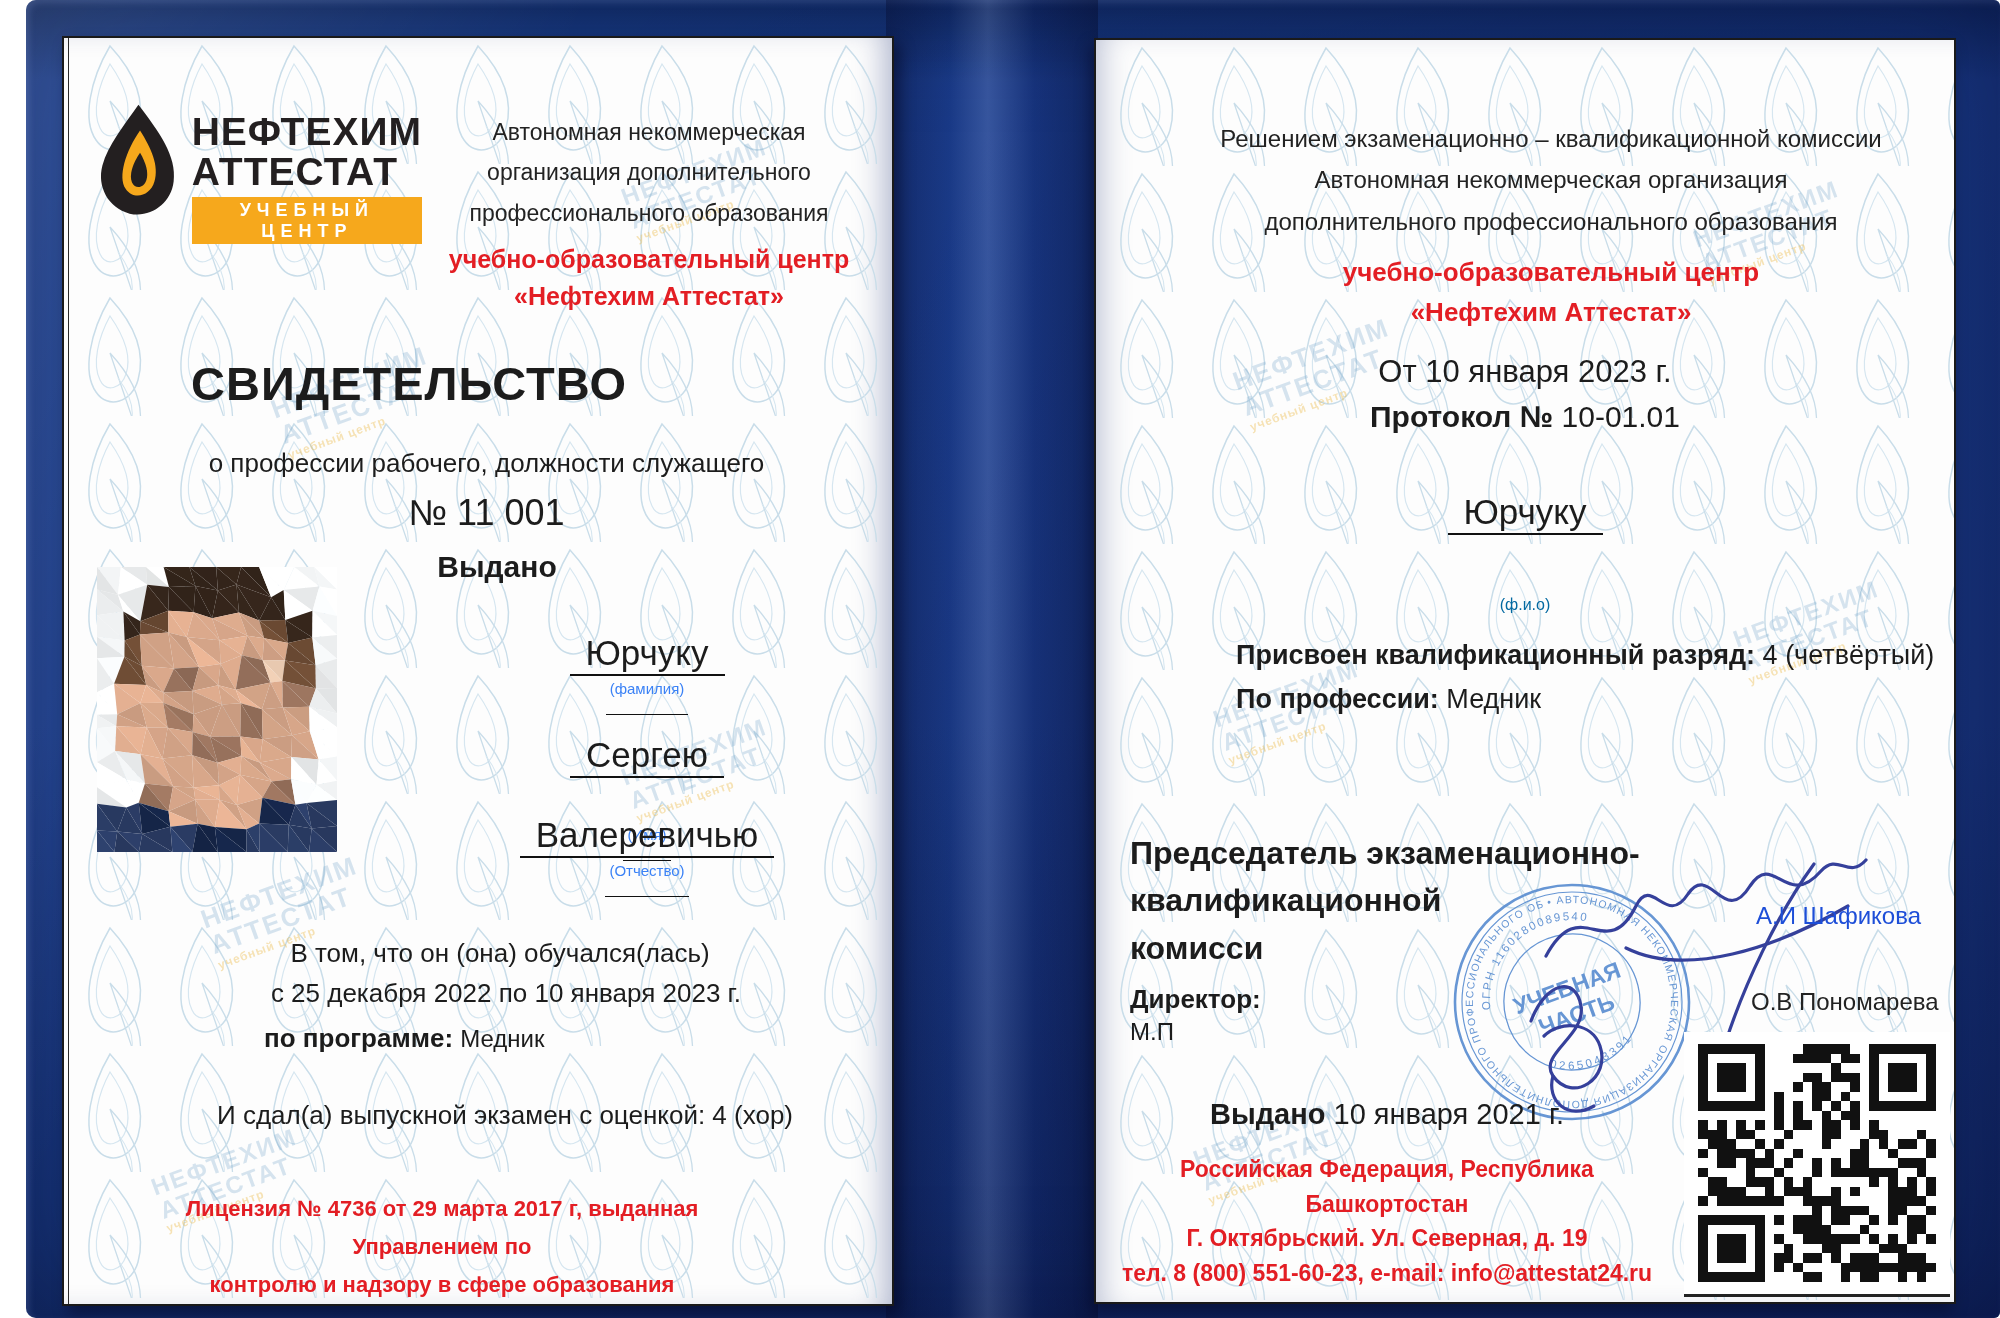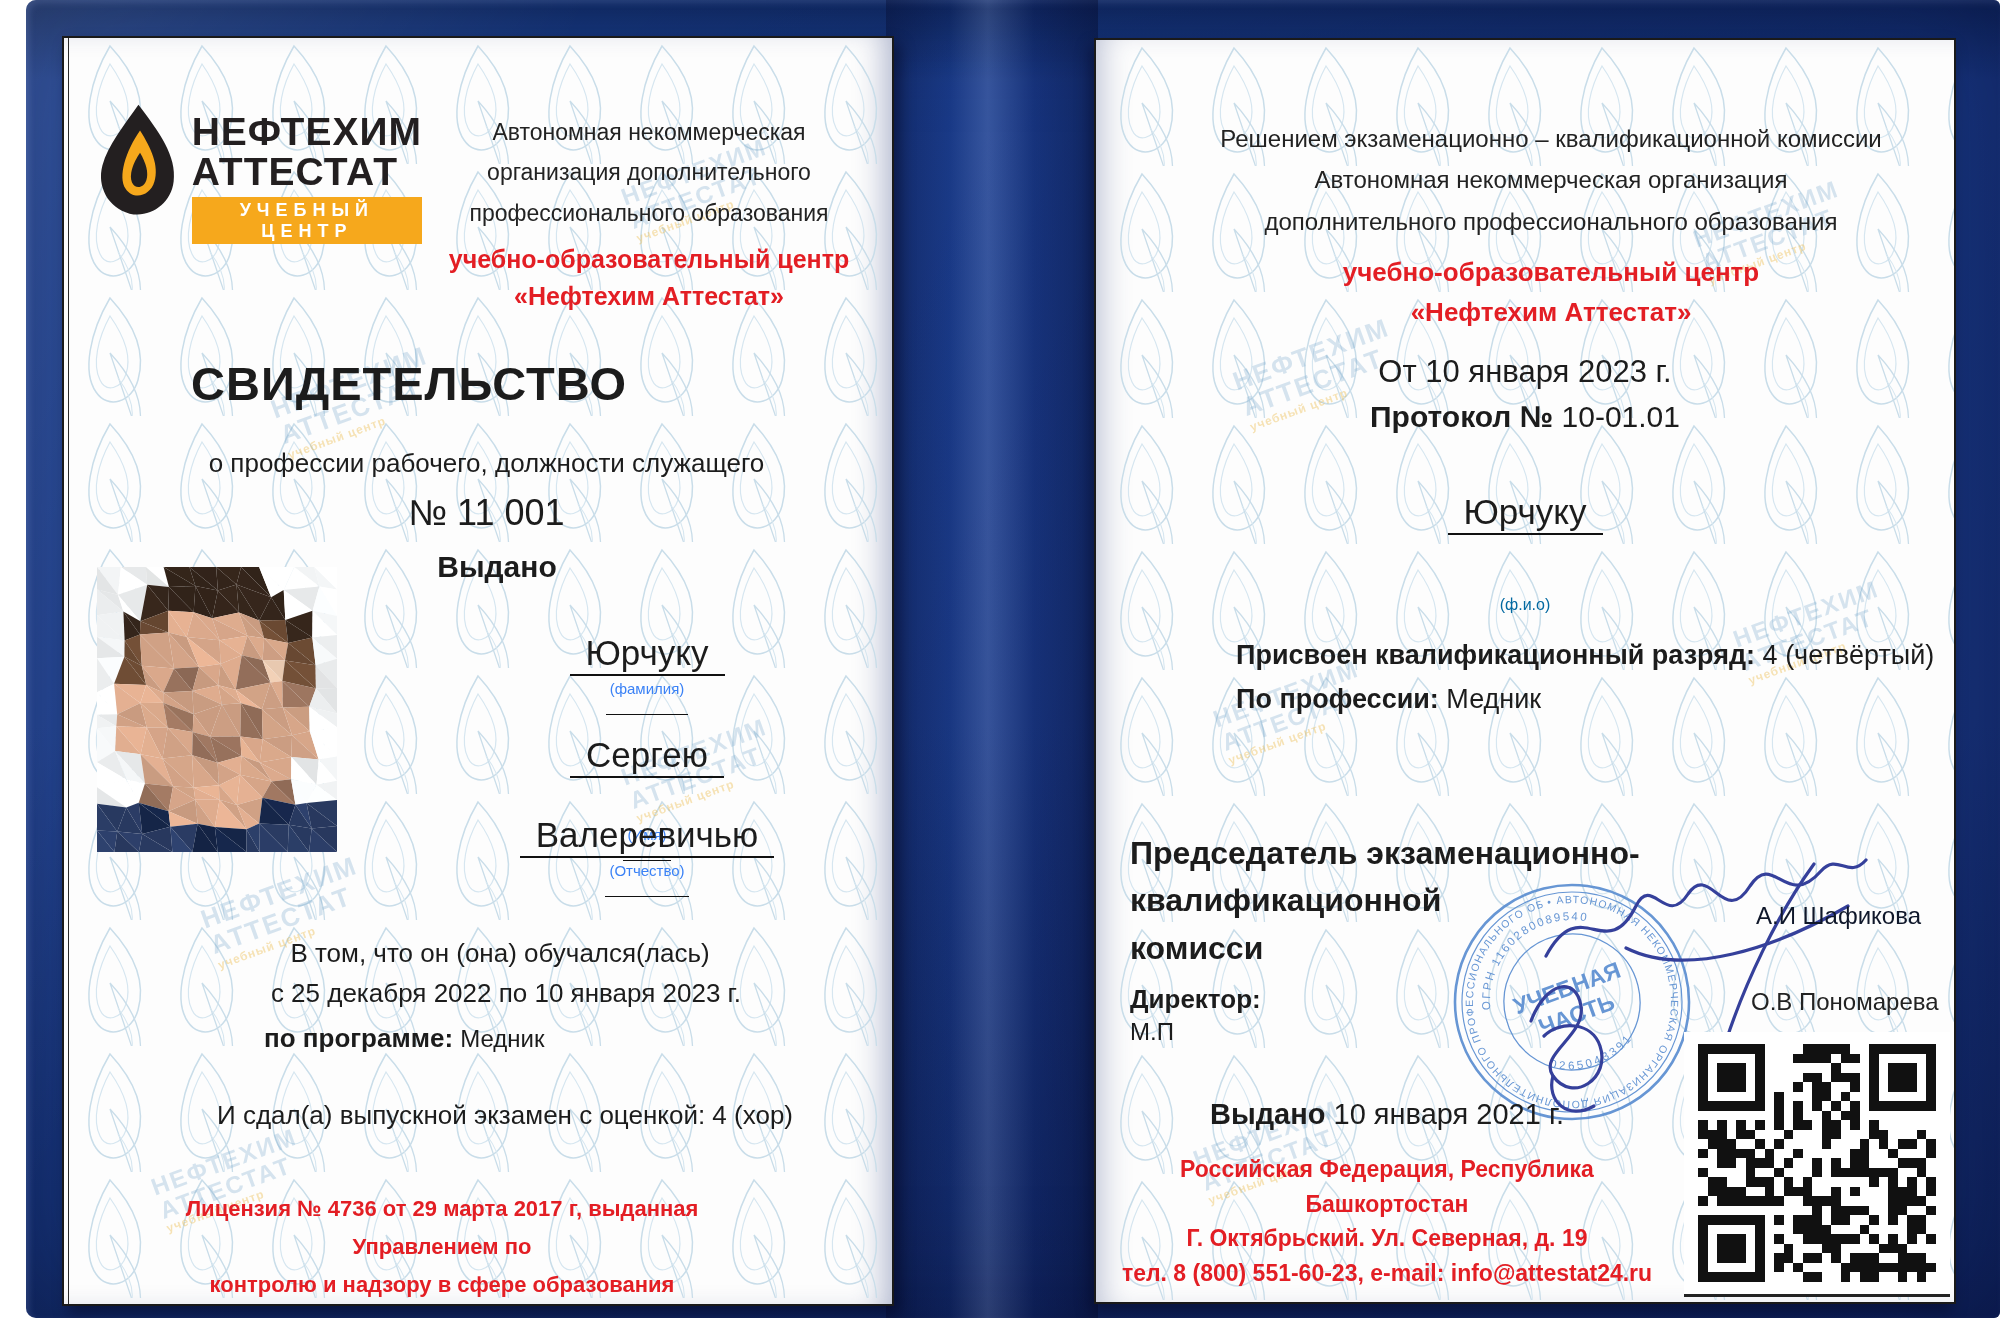--- a/index.html
+++ b/index.html
@@ -61,21 +61,21 @@
   .r-cap span{font-size:16px;color:#0369a1;}
   .grade{left:140px;top:600px;font-size:27px;}
   .grade b{font-weight:800;}
   .profn{left:140px;top:644px;font-size:27px;}
   .profn b{font-weight:800;}
   .chair{left:34px;top:790px;font-size:32px;font-weight:700;line-height:1.48;}
   .director{left:34px;top:944px;font-size:26px;font-weight:800;}
   .mp{left:34px;top:978px;font-size:24px;}
   .stamp{left:341px;top:827px;width:270px;height:270px;transform:rotate(-14deg);opacity:.92;}
   .sigs{left:380px;top:796px;width:410px;height:300px;}
-  .sig-name1{left:660px;top:862px;width:200px;font-size:24px;color:#0f172a;}
+  .sig-name1{left:660px;top:862px;width:200px;font-size:24px;color:#1d4ed8;}
   .sig-name2{left:655px;top:948px;width:210px;font-size:24px;color:#222;}
   .r-issued{left:0;top:1058px;width:582px;text-align:center;font-size:29px;}
   .r-issued b{font-weight:800;}
   .r-addr{left:11px;top:1112px;width:560px;text-align:center;font-size:23px;font-weight:700;
           color:#e31e24;line-height:1.5;}
   .qr-box{left:588px;top:992px;width:266px;height:262px;background:#ffffff;border-bottom:3px solid #222;}
   .qr-box svg{position:absolute;left:14px;top:12px;}
 </style>
 </head>
 <body>

